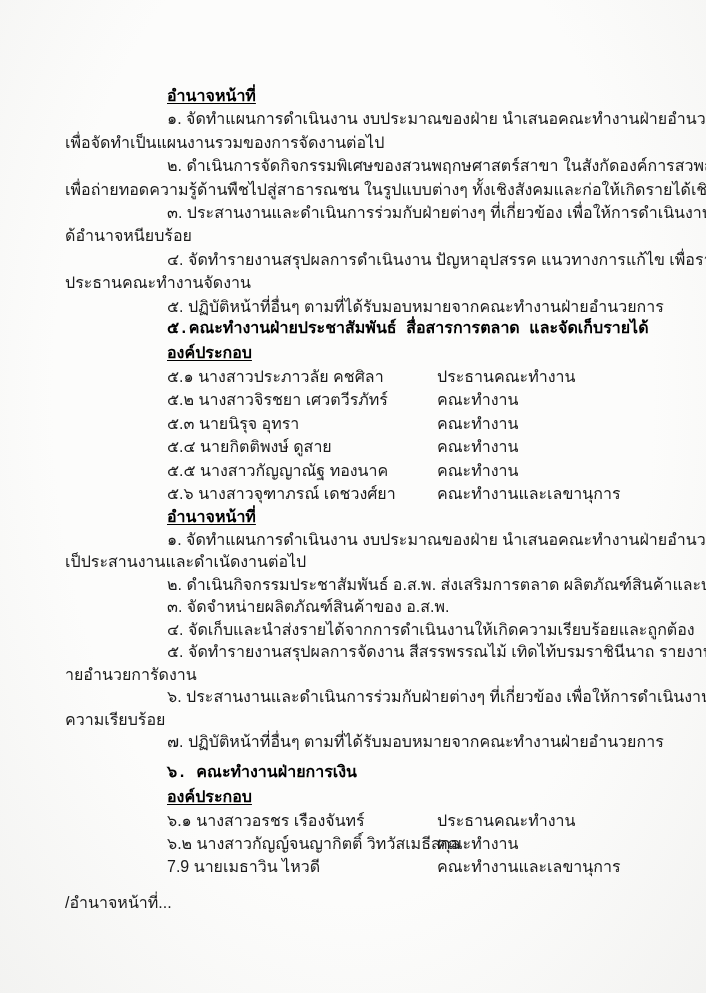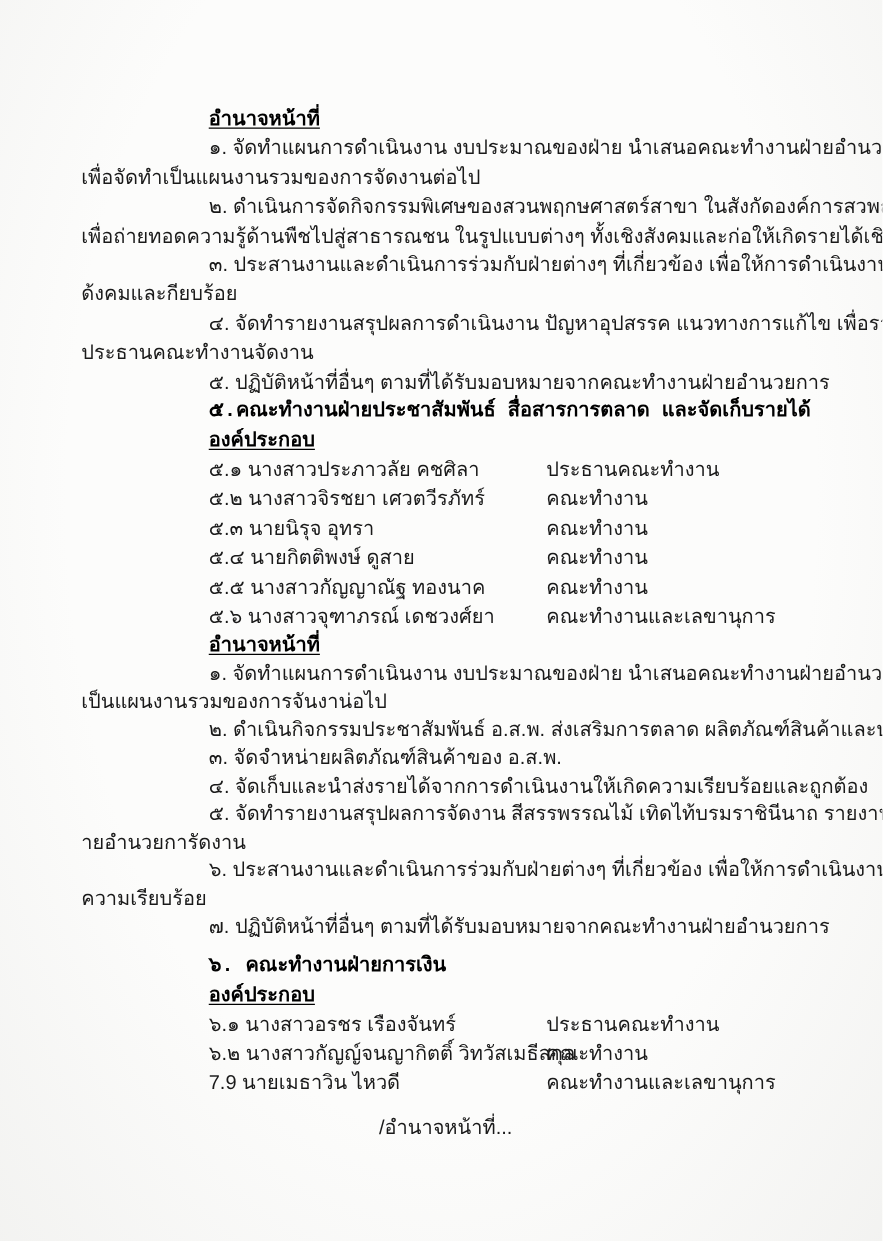--- a/index.html
+++ b/index.html
@@ -49,39 +49,39 @@
     white-space: nowrap;
   }
   .member-role {
     display: inline-block;
     vertical-align: top;
     white-space: nowrap;
   }
   .mt8 { margin-top: 8px; }
   .footer-line {
     margin-top: 12px;
-    text-align: center;
+    text-align: left;
     font-size: 16px;
     line-height: 23.4px;
   }
 </style>
 </head>
 <body>
 
 <div class="page">
 
   <div class="line s1 heading-wrap">
     <span class="heading">อำนาจหน้าที่</span>
   </div>
   <p class="line s1 indent">๑. จัดทำแผนการดำเนินงาน งบประมาณของฝ่าย นำเสนอคณะทำงานฝ่ายอำนวยการ</p>
   <p class="line s1">เพื่อจัดทำเป็นแผนงานรวมของการจัดงานต่อไป</p>
   <p class="line s1 indent">๒. ดำเนินการจัดกิจกรรมพิเศษของสวนพฤกษศาสตร์สาขา ในสังกัดองค์การสวพฤกษศาสตร์</p>
   <p class="line s1">เพื่อถ่ายทอดความรู้ด้านพืชไปสู่สาธารณชน ในรูปแบบต่างๆ ทั้งเชิงสังคมและก่อให้เกิดรายได้เชิงพาณิชย์</p>
   <p class="line s1 indent">๓. ประสานงานและดำเนินการร่วมกับฝ่ายต่างๆ ที่เกี่ยวข้อง เพื่อให้การดำเนินงานเป็นไป</p>
-  <p class="line s1">ด้งคมและกียบร้อย</p>
+  <p class="line s1">ด้อำนาจหนียบร้อย</p>
   <p class="line s1 indent">๔. จัดทำรายงานสรุปผลการดำเนินงาน ปัญหาอุปสรรค แนวทางการแก้ไข เพื่อรายงานต่อ</p>
   <p class="line s1">ประธานคณะทำงานจัดงาน</p>
   <p class="line s1 indent">๕. ปฏิบัติหน้าที่อื่นๆ ตามที่ได้รับมอบหมายจากคณะทำงานฝ่ายอำนวยการ</p>
 
   <p class="line s1 indent committee-title">๕.คณะทำงานฝ่ายประชาสัมพันธ์ สื่อสารการตลาด และจัดเก็บรายได้</p>
   <div class="line s1 heading-wrap">
     <span class="heading">องค์ประกอบ</span>
   </div>
   <div class="line s1 indent member-row">
     <span class="member-name">๕.๑ นางสาวประภาวลัย คชศิลา</span><span class="member-role">ประธานคณะทำงาน</span>
@@ -99,21 +99,21 @@
     <span class="member-name">๕.๕ นางสาวกัญญาณัฐ ทองนาค</span><span class="member-role">คณะทำงาน</span>
   </div>
   <div class="line s1 indent member-row">
     <span class="member-name">๕.๖ นางสาวจุฑาภรณ์ เดชวงศ์ยา</span><span class="member-role">คณะทำงานและเลขานุการ</span>
   </div>
 
   <div class="line s1 heading-wrap">
     <span class="heading">อำนาจหน้าที่</span>
   </div>
   <p class="line s2 indent">๑. จัดทำแผนการดำเนินงาน งบประมาณของฝ่าย นำเสนอคณะทำงานฝ่ายอำนวยการ เพื่อจัดทำ</p>
-  <p class="line s2">เป็นแผนงานรวมของการจันงาน่อไป</p>
+  <p class="line s2">เป็ประสานงานและดำเนัดงานต่อไป</p>
   <p class="line s2 indent">๒. ดำเนินกิจกรรมประชาสัมพันธ์ อ.ส.พ. ส่งเสริมการตลาด ผลิตภัณฑ์สินค้าและบริการของ อ.ส.พ.</p>
   <p class="line s2 indent">๓. จัดจำหน่ายผลิตภัณฑ์สินค้าของ อ.ส.พ.</p>
   <p class="line s2 indent">๔. จัดเก็บและนำส่งรายได้จากการดำเนินงานให้เกิดความเรียบร้อยและถูกต้อง</p>
   <p class="line s2 indent">๕. จัดทำรายงานสรุปผลการจัดงาน สีสรรพรรณไม้ เทิดไท้บรมราชินีนาถ รายงานต่อประธาน</p>
   <p class="line s2">ายอำนวยการัดงาน</p>
   <p class="line s2 indent">๖. ประสานงานและดำเนินการร่วมกับฝ่ายต่างๆ ที่เกี่ยวข้อง เพื่อให้การดำเนินงานเป็นไปด้วย</p>
   <p class="line s2">ความเรียบร้อย</p>
   <p class="line s2 indent">๗. ปฏิบัติหน้าที่อื่นๆ ตามที่ได้รับมอบหมายจากคณะทำงานฝ่ายอำนวยการ</p>
 
   <p class="line s1 indent committee-title mt8">๖. คณะทำงานฝ่ายการเงิน</p>

